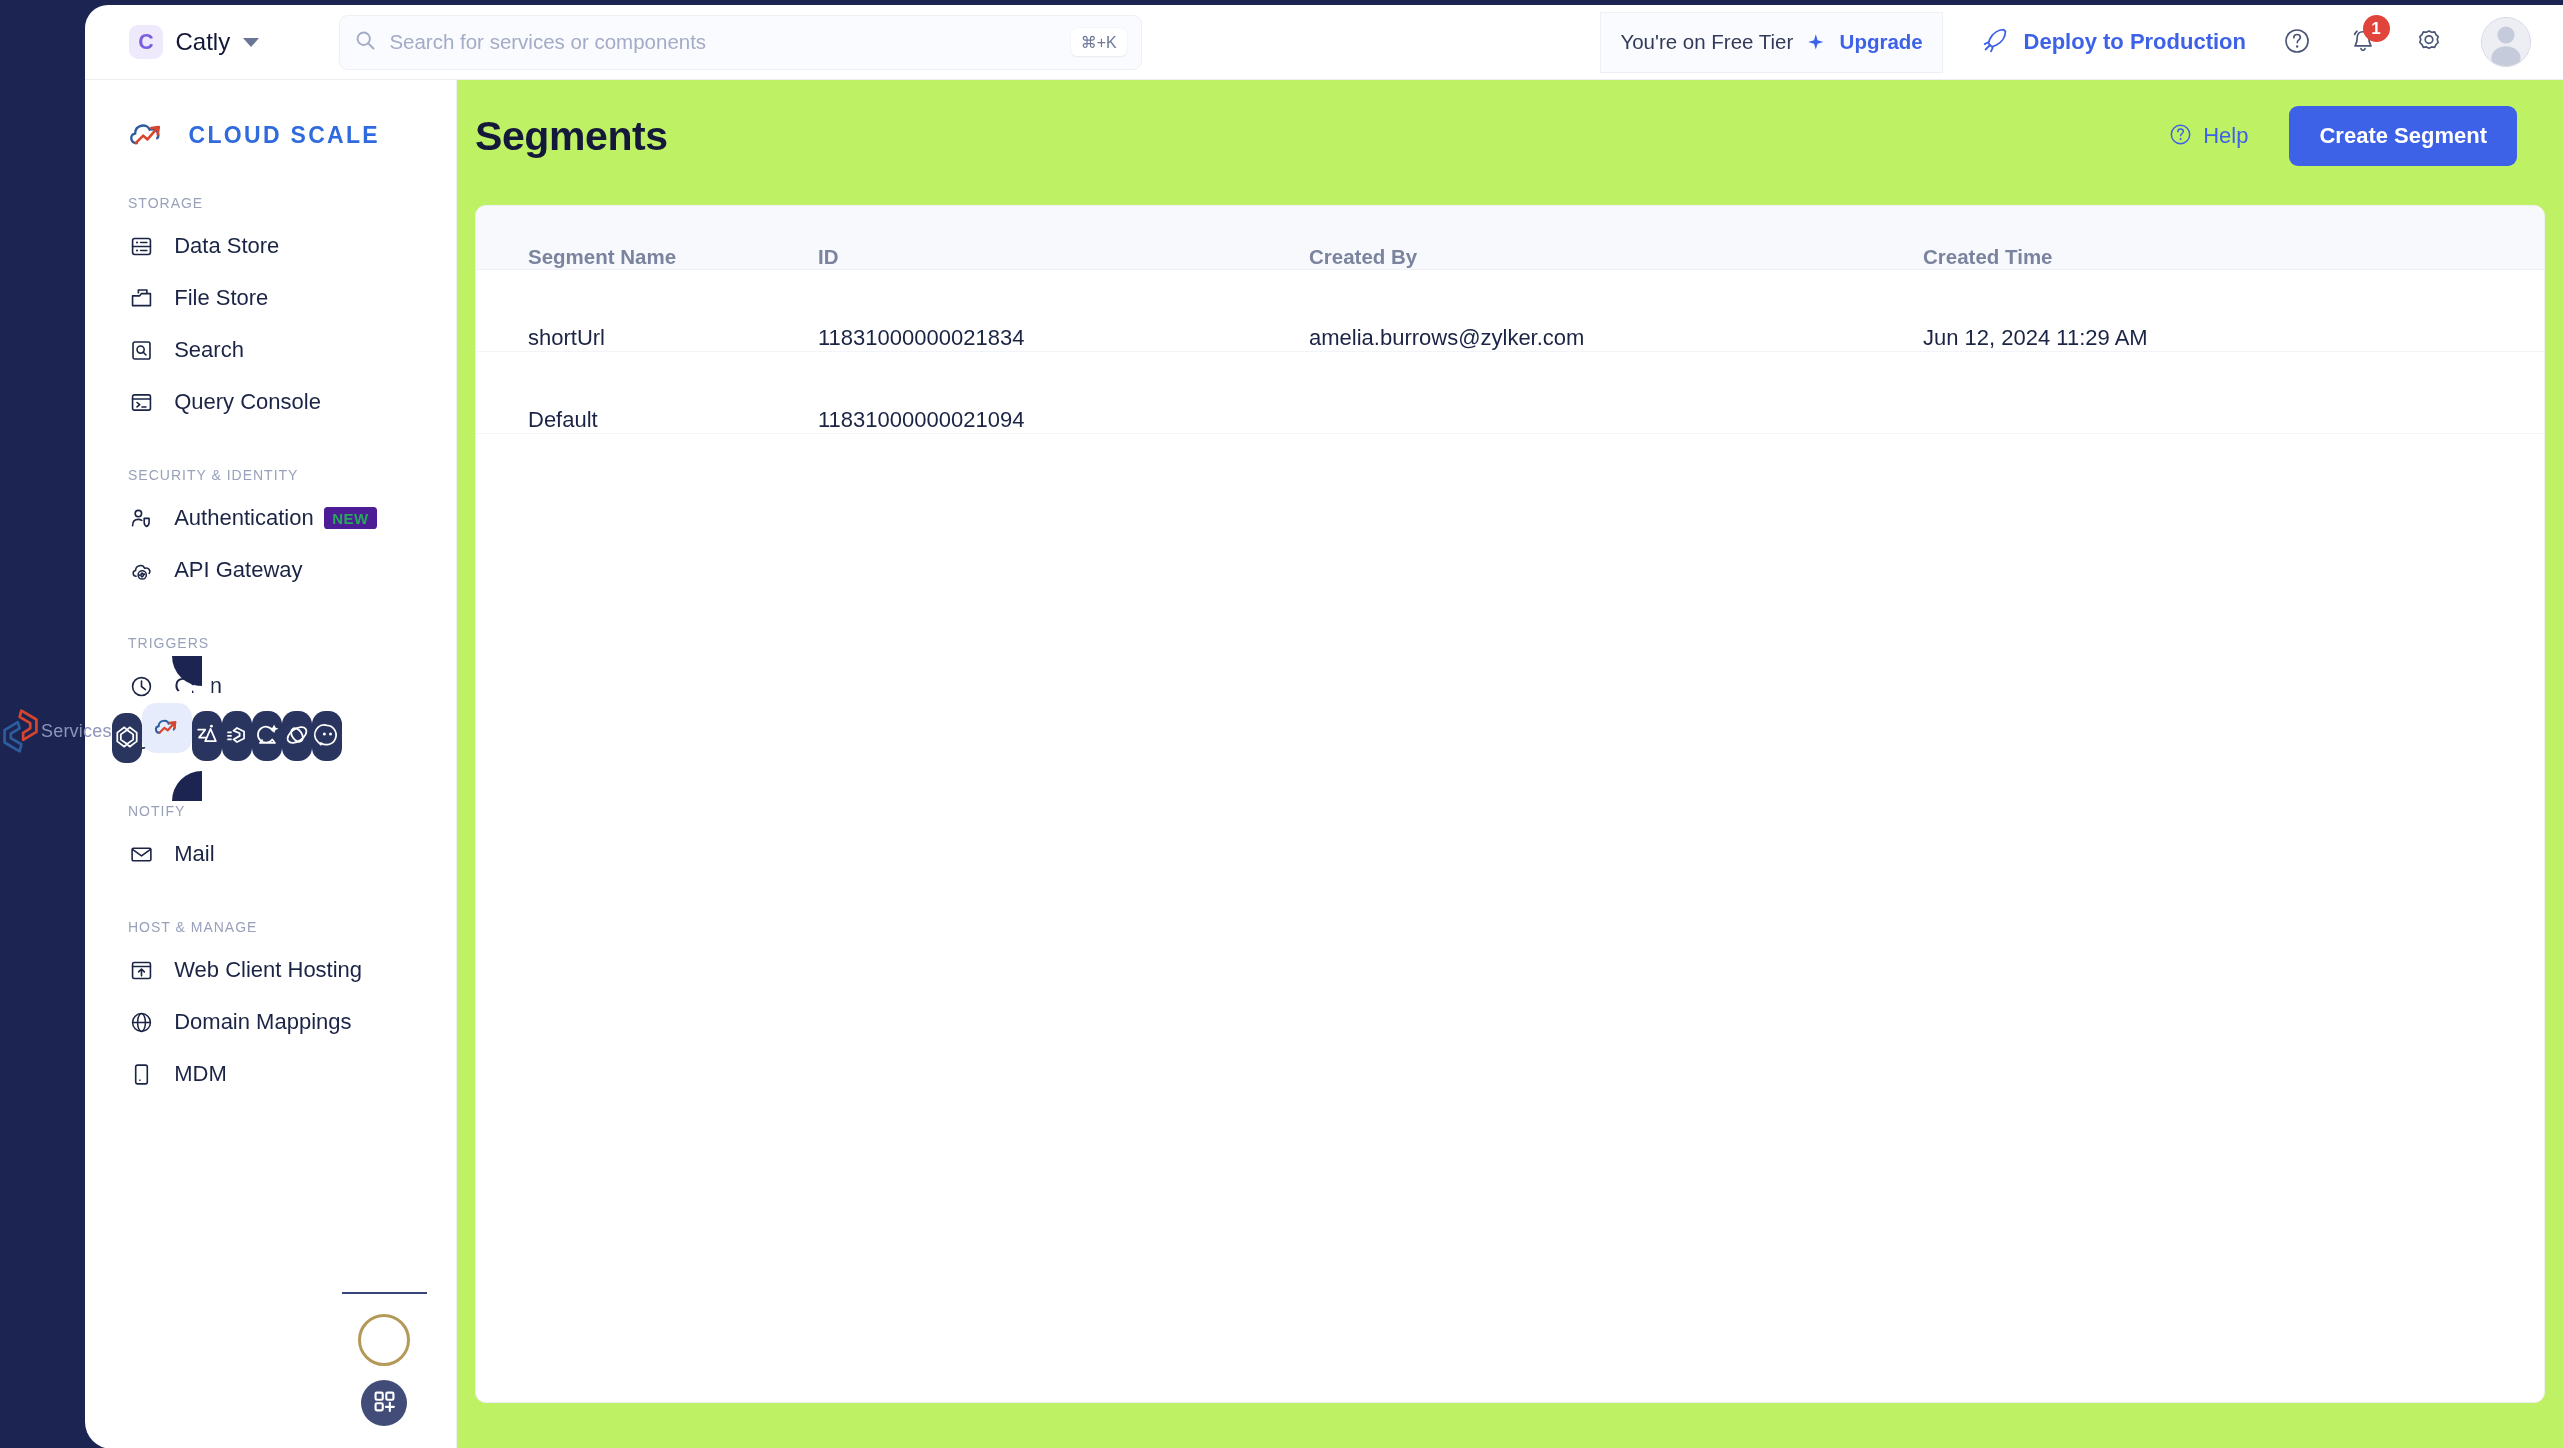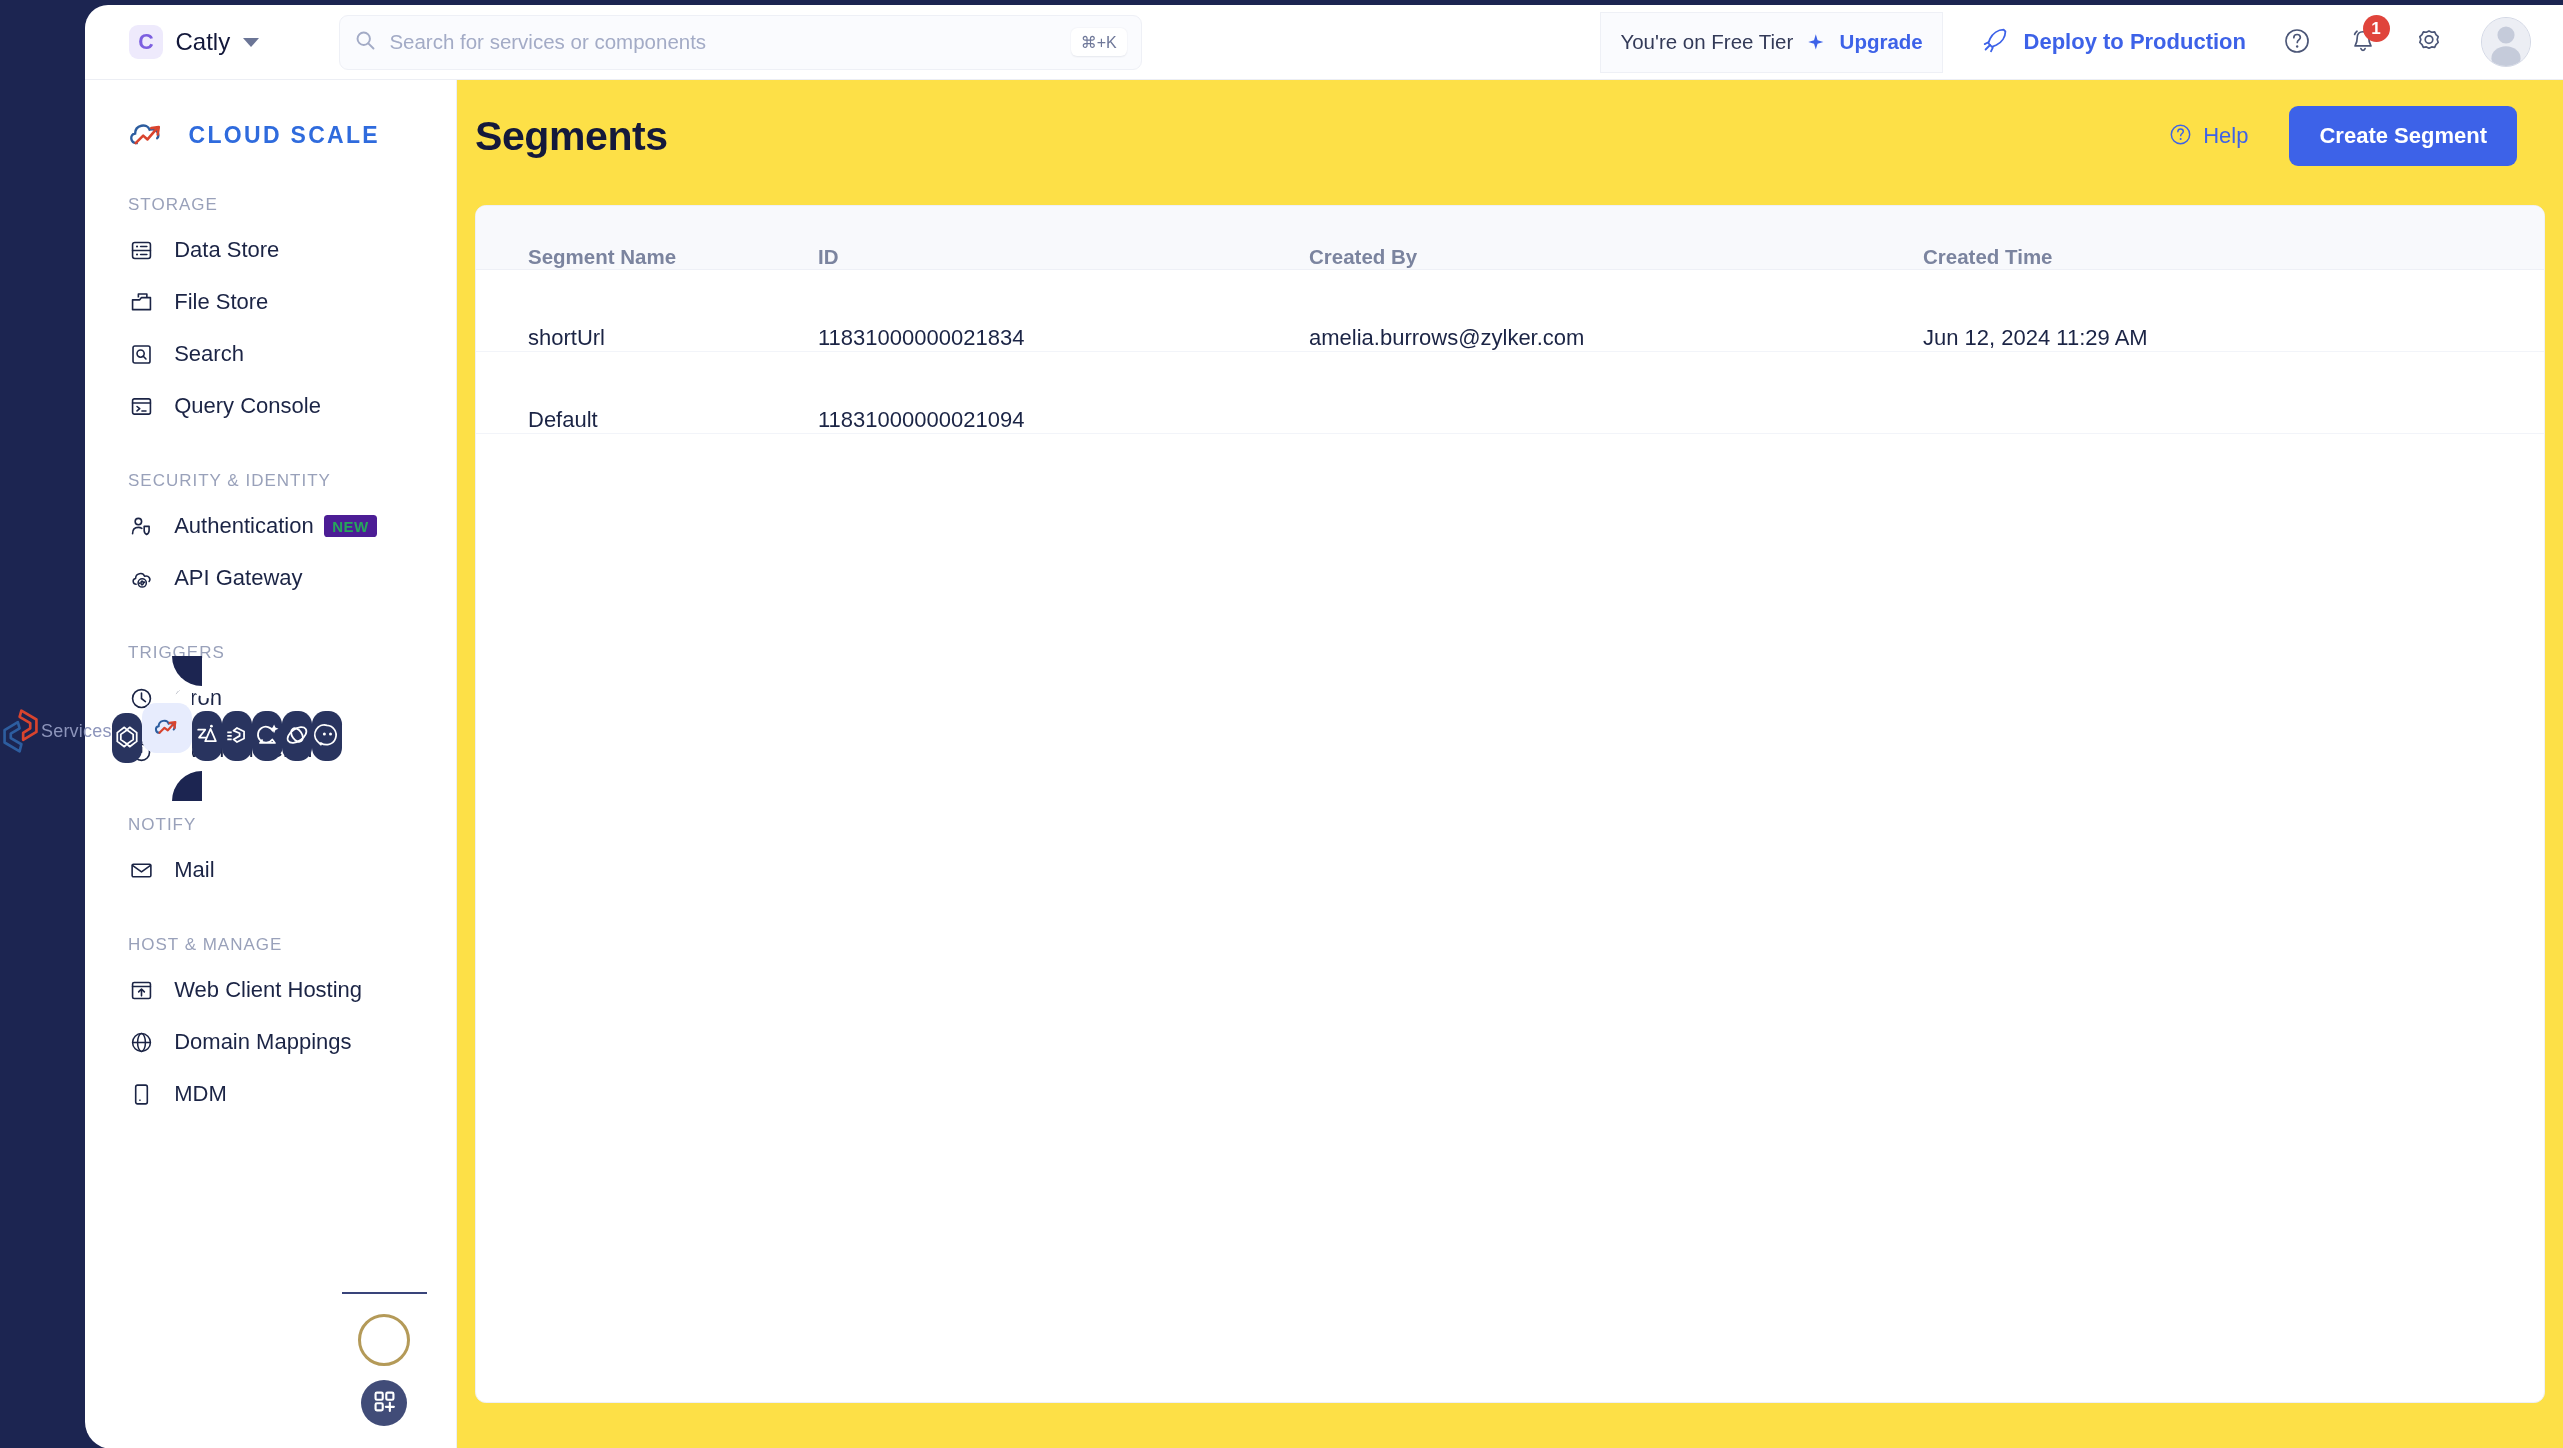--- a/index.html
+++ b/index.html
@@ -128,42 +128,42 @@
     background: #ffffff; border-bottom-left-radius: 27px;
     border-right: 0.9px solid #edeff5;
     overflow: hidden; z-index: 3;
   }
   #brand { display:flex; align-items:center; margin: 34px 0 0 41px; }
   #brand-text {
     margin-left: 19.6px; font-size: 23px; font-weight: 700;
     color: #2f6bdd; letter-spacing: 2.3px;
   }
   .nav-group-title {
-    margin: 39px 0 9px 43px; font-size: 17px; letter-spacing: 1px;
+    margin: 39px 0 9px 43px; font-size: 14px; letter-spacing: 1px;
     color: #99a1ba; font-weight: 400;
   }
   .nav-item {
     display: flex; align-items: center; height: 52px;
     margin: 0 23px 0 23px; padding-left: 19.6px; border-radius: 9px;
     cursor: pointer;
   }
   .nav-item .nav-label { margin-left: 19.6px; font-size: 22px; color: #1b2445; }
   .nav-item.active { background: #eff2fb; }
   .nav-item.active .nav-label { color: #3d62e8; }
   .nav-badge {
     margin-left: 10.7px; background: #4c1d95; color: #26a75a;
     font-size: 15px; font-weight: 600; padding: 2.7px 8px; border-radius: 3.6px;
     letter-spacing: 0.4px;
   }
   .nav-icon { width: 27px; height: 27px; display:flex; align-items:center; justify-content:center; }
 
   
   #main {
     position: absolute; left: 457px; top: 80px; width: 2106px; height: 1369px;
-    background: #fde047; overflow: hidden; z-index: 2;
+    background: #bef264; overflow: hidden; z-index: 2;
   }
   #page-head {
     display: flex; align-items: center; height: 112px; padding: 0 46px 0 18px;
   }
   #page-title { font-size: 41px; font-weight: 700; color: #14193b; letter-spacing:-0.4px; }
   #help-btn { margin-left: auto; display:flex; align-items:center; cursor:pointer; }
   #help-text { margin-left: 10.7px; font-size: 22px; color: #3d62e8; }
   #create-btn {
     margin-left: 41px; background: #3d62e8; color: #fff;
     font-size: 22px; font-weight: 600; padding: 17px 30px; border-radius: 9px;

